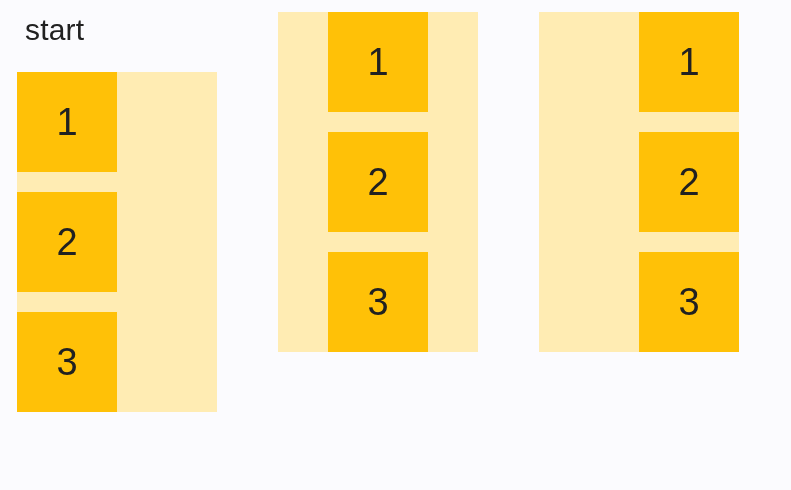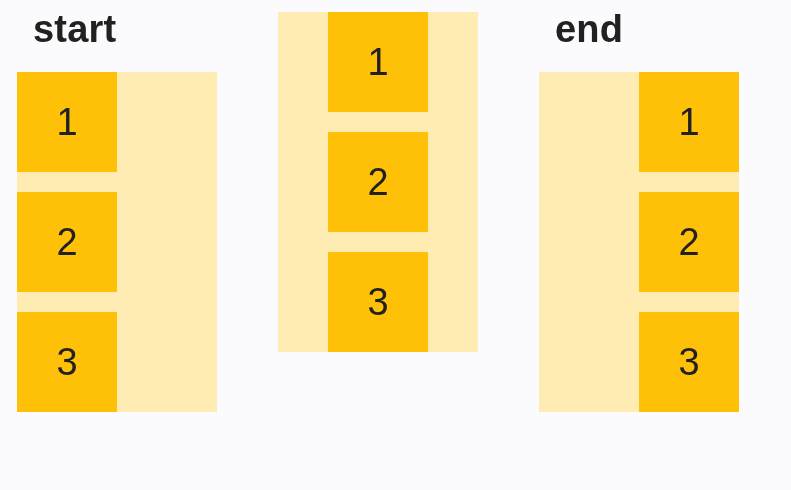--- a/index.html
+++ b/index.html
@@ -16,23 +16,23 @@
     background: var(--bg);
     font-family: "Liberation Sans", sans-serif;
     overflow: hidden;
   }
   main.demo-row {
     display: flex;
     gap: 61px;
     padding: 12px 0 0 17px;
   }
   .demo-label {
-    margin: 0 0 25px 16px;
-    font-size: 38px;
-    font-weight: 700;
+    margin: 0 0 25px 8px;
+    font-size: 30px;
+    font-weight: 400;
     line-height: 35px;
     letter-spacing: 0.2px;
     color: var(--text);
   }
   .container {
     width: 200px;
     height: 340px;
     background: var(--container-fill);
     display: flex;
     flex-direction: column;
@@ -65,21 +65,20 @@
 
   <section class="demo">
     <div class="container" style="align-items: center;">
       <div class="item">1</div>
       <div class="item">2</div>
       <div class="item">3</div>
     </div>
   </section>
 
   <section class="demo">
-    <h2 class="demo-label">end</h2>
     <div class="container" style="align-items: flex-end;">
       <div class="item">1</div>
       <div class="item">2</div>
       <div class="item">3</div>
     </div>
   </section>
 
 </main>
 
 </body></html>

